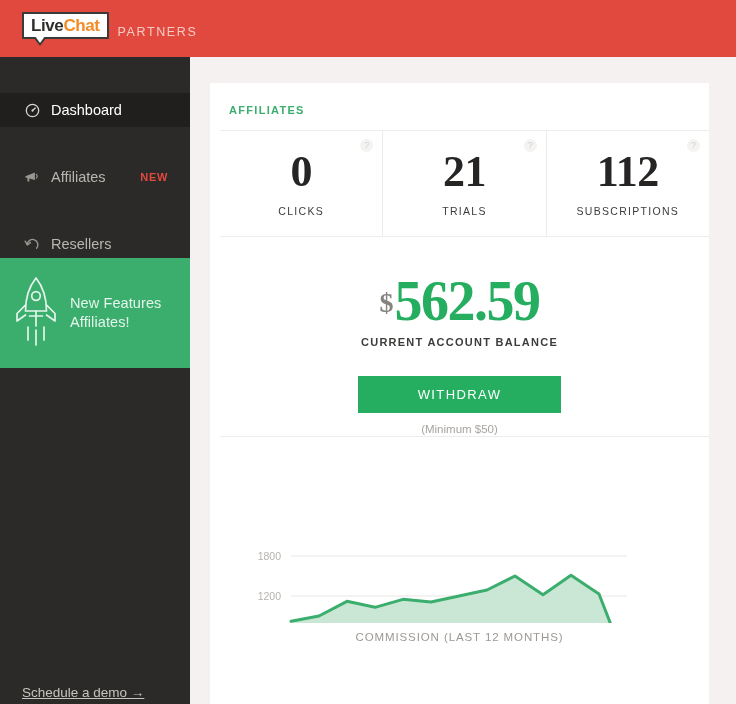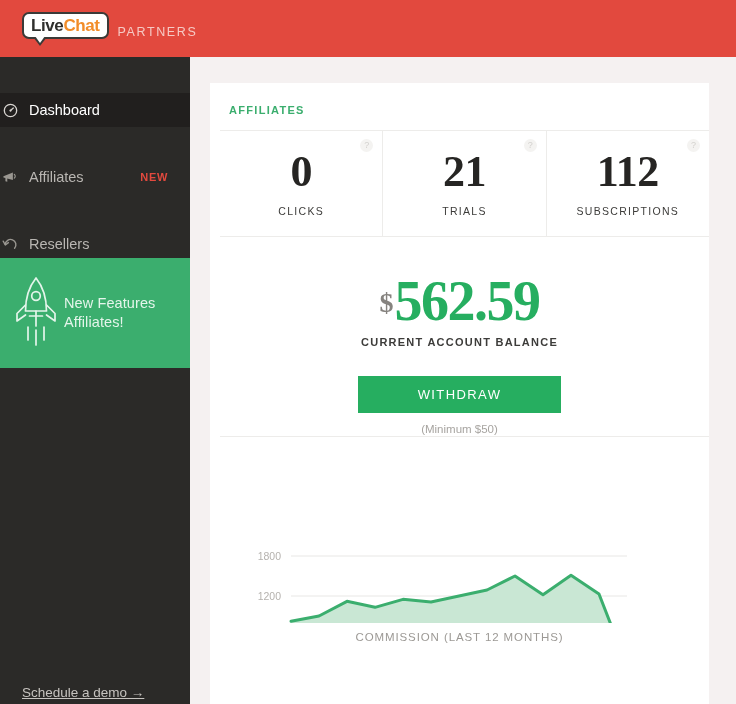--- a/index.html
+++ b/index.html
@@ -21,21 +21,21 @@
     background: #E2493E;
   }
   .brand {
     position: absolute; left: 22px; top: 12px;
     display: flex; align-items: center; gap: 9px;
   }
   .logo-bubble {
     position: relative;
     background: #FFFFFF;
     border: 2px solid #3A3A38;
-    border-radius: 7px;
+    border-radius: 1px;
     padding: 3px 7px 3px 7px;
     line-height: 1;
   }
   .logo-bubble:after {
     content: "";
     position: absolute;
     left: 9px; bottom: -9px;
     width: 0; height: 0;
     border-left: 7px solid transparent;
     border-right: 7px solid transparent;
@@ -62,20 +62,21 @@
   .sidebar {
     position: absolute; left: 0; top: 57px;
     width: 190px; height: 647px;
     background: #2B2A28;
   }
   .nav { position: absolute; top: 36px; left: 0; width: 190px; }
   .nav-item {
     position: relative;
     height: 34px;
     display: flex; align-items: center;
+    padding-left: 22px;
     color: #B9B6B2;
     font-size: 14.5px;
   }
   .nav-item.active { background: #211F1E; color: #FFFFFF; }
   .nav-gap { height: 33px; }
   .nav-ico {
     width: 20px; height: 18px;
     margin-right: 9px;
     display: flex; align-items: center; justify-content: center;
     color: #9A9791;
@@ -86,21 +87,21 @@
     position: absolute; right: 22px; top: 50%;
     transform: translateY(-50%);
     color: #E2493E; font-size: 11px;
     font-weight: bold; letter-spacing: 0.7px;
   }
 
   .promo {
     position: absolute; left: 0; top: 201px;
     width: 190px; height: 110px;
     background: #3BAE6E;
-    display: flex; align-items: center; 
+    display: flex; align-items: center; gap: 6px;
     padding-left: 8px;
   }
   .promo-text {
     color: #E4F5EB; font-size: 14.5px;
     line-height: 19px; letter-spacing: 0.1px;
   }
   .footer-link {
     position: absolute; left: 22px; bottom: 4px;
     color: #C6C3BF; font-size: 13.5px;
   }

